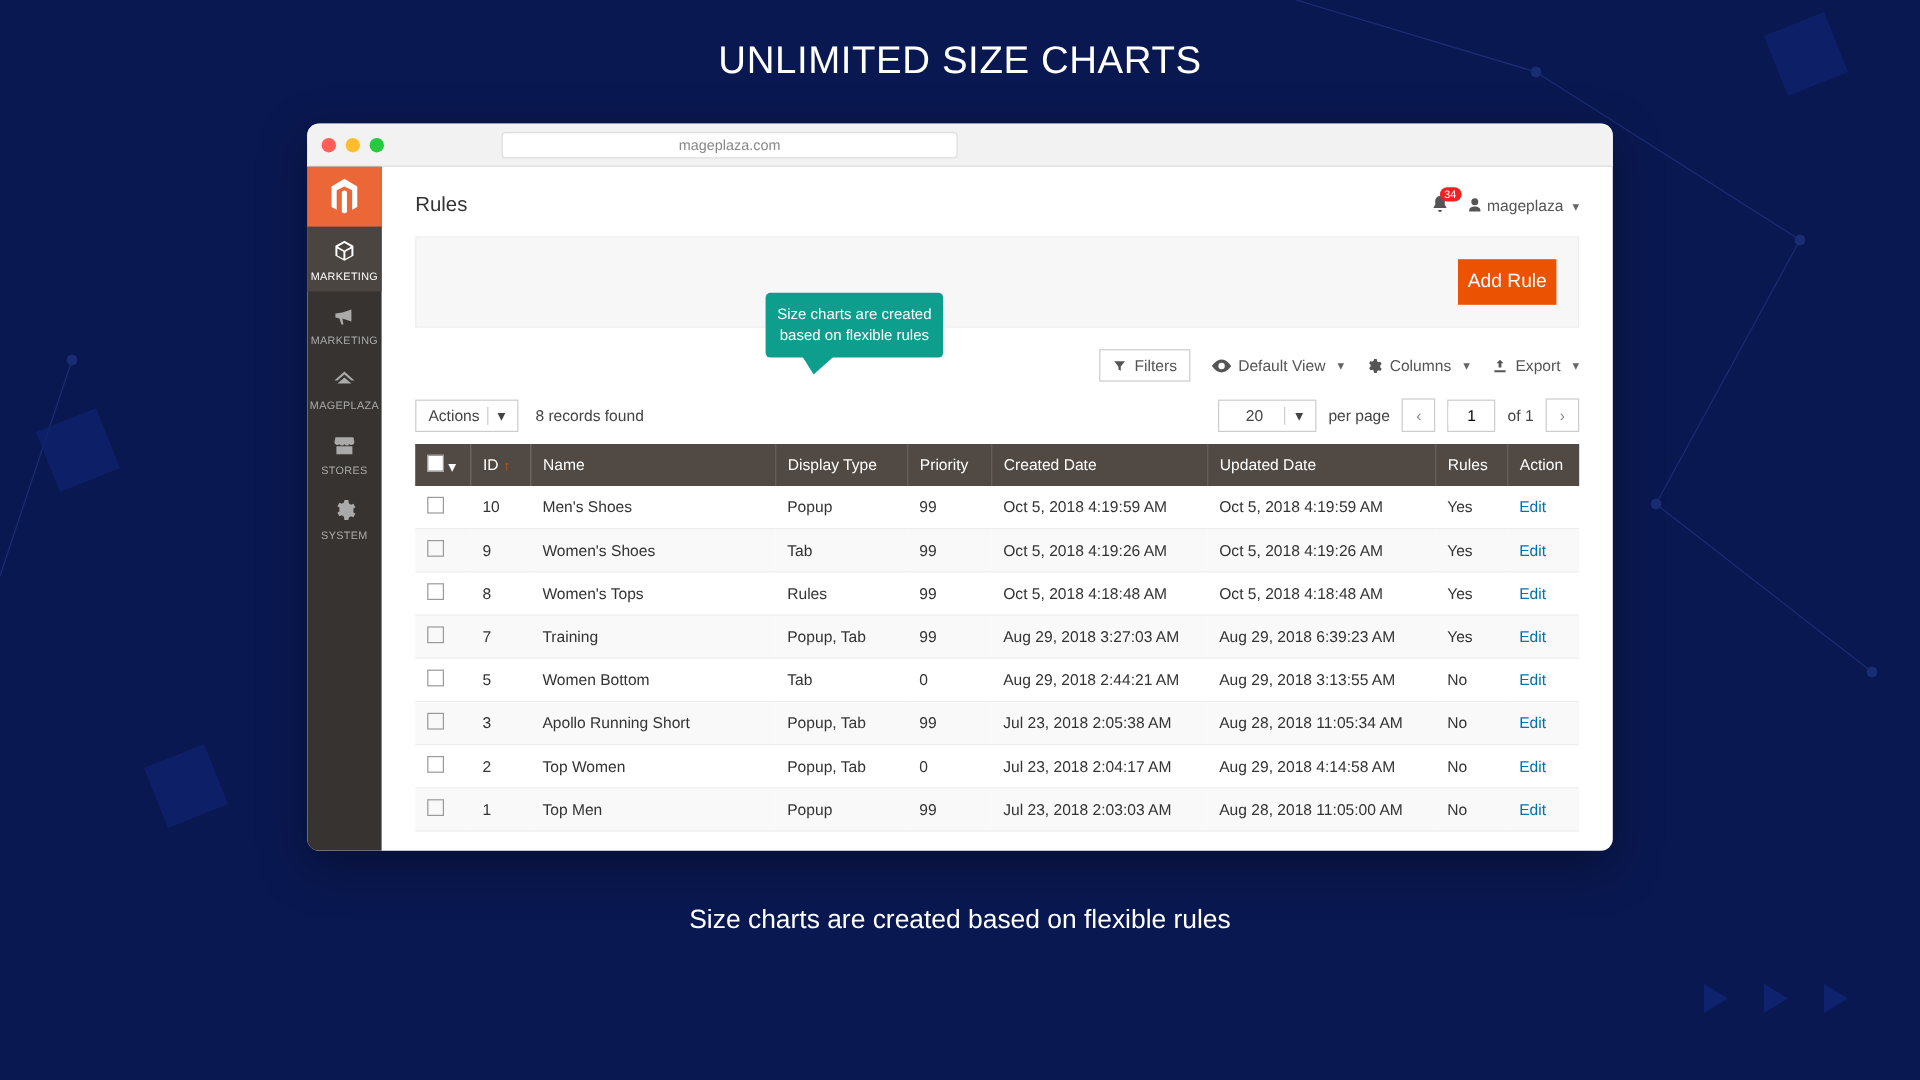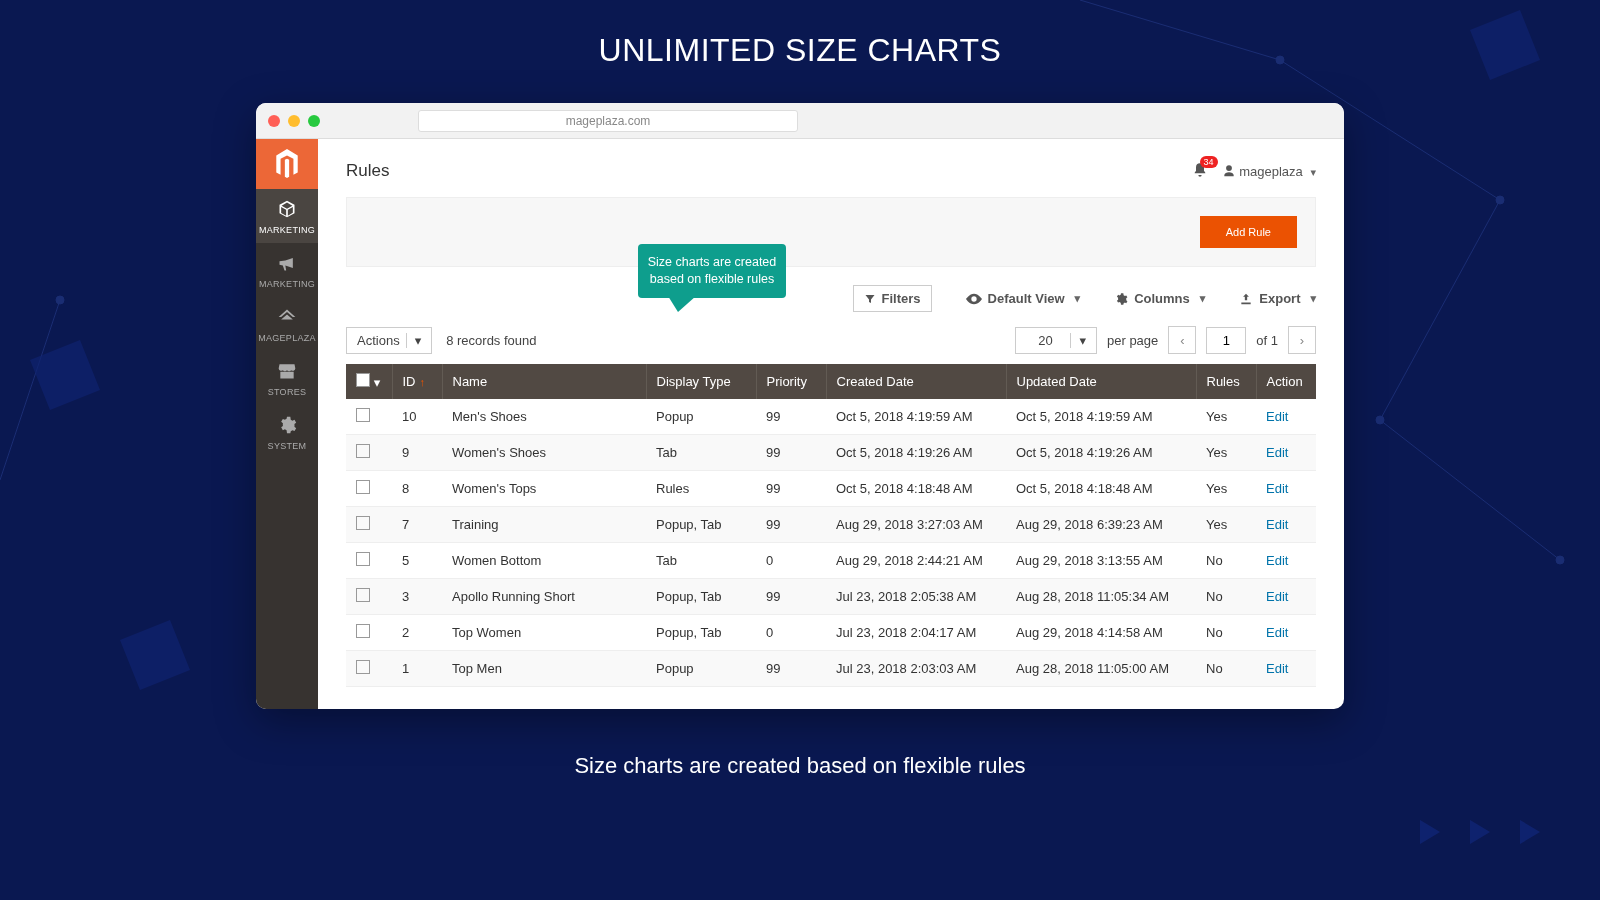--- a/index.html
+++ b/index.html
@@ -40,24 +40,24 @@
   .page-title { font-size: 17px; font-weight: 400; color: #333; }
   .head-right { display:flex; align-items:center; gap: 14px; color:#555; font-size: 13px; }
   .notif { position: relative; }
   .notif .badge { position:absolute; top:-6px; left:8px; background:#e22; color:#fff; font-size:9px; border-radius:8px; padding:1px 4px; }
 
   .sub-bar {
     margin-top: 16px; background: #f7f7f7; border: 1px solid #eee; padding: 18px;
     display:flex; justify-content: flex-end;
   }
   .btn-primary {
-    background: #eb5202; color:#fff; border:none; padding: 10px 26px; font-size: 11px; cursor:pointer;
-  }
-
-  .toolbar { display:flex; justify-content:flex-end; gap: 34px; margin-top: 18px; font-size: 13px; color:#555; align-items:center;font-weight:bold; }
+    background: #eb5202; color:#fff; border:none; padding: 10px 8px; font-size: 16px; cursor:pointer;
+  }
+
+  .toolbar { display:flex; justify-content:flex-end; gap: 18px; margin-top: 18px; font-size: 13px; color:#555; align-items:center; }
   .tool { display:flex; align-items:center; gap:6px; cursor:pointer; }
   .filters-btn { border:1px solid #ccc; padding:5px 10px; background:#fff; }
 
   .list-bar { display:flex; align-items:center; justify-content:space-between; margin-top: 14px; font-size: 13px; color:#444; }
   .list-left { display:flex; align-items:center; gap: 14px; }
   .sel { border:1px solid #ccc; background:#fff; padding: 5px 10px; display:flex; align-items:flex-end; gap:6px; }
   .mini { width: 38px; text-align:center; }
   .pager { display:flex; align-items:center; gap: 10px; }
   .pg-btn { width:28px; height:28px; border:1px solid #ccc; background:#fff; display:flex; align-items:center; justify-content:center; color:#888; }
 

